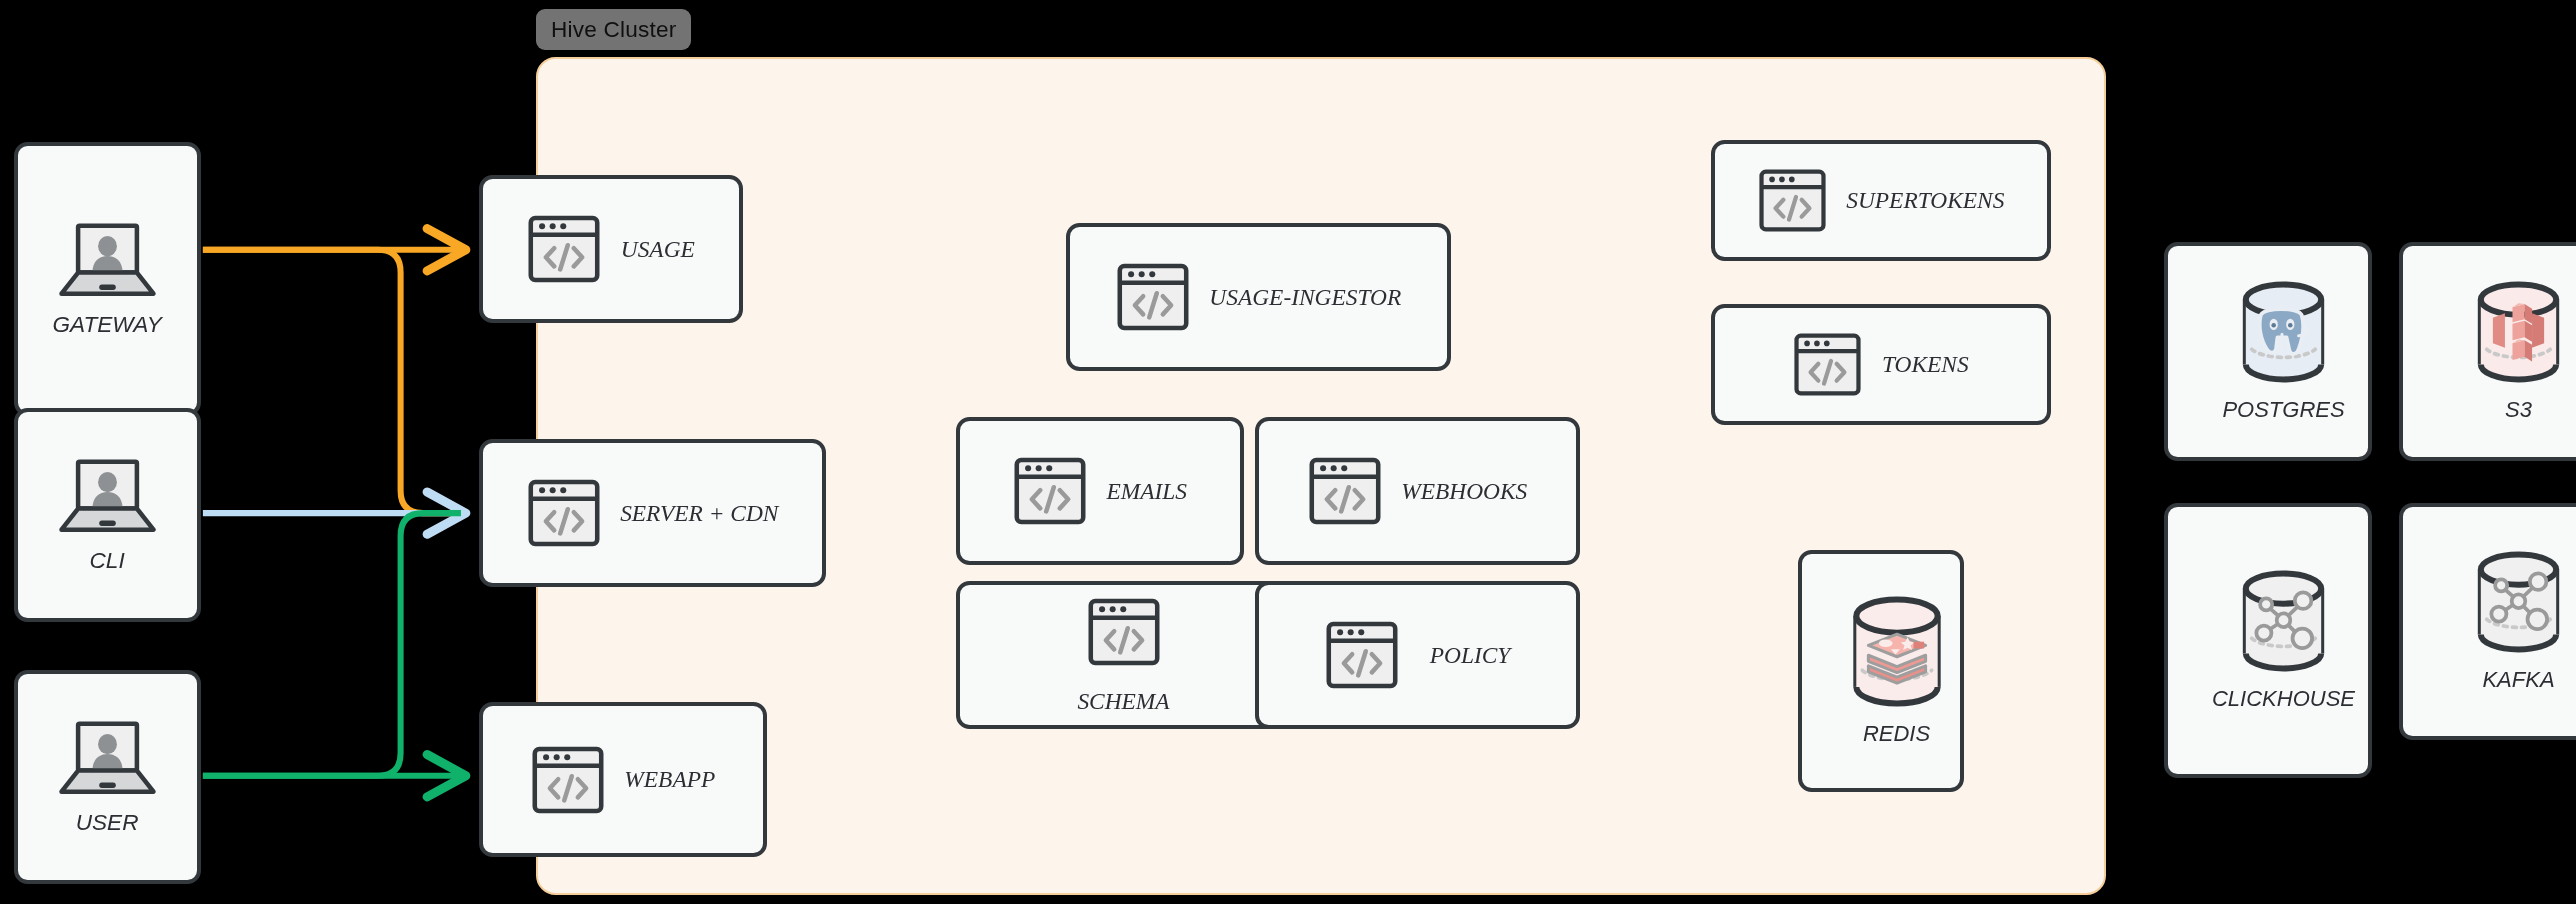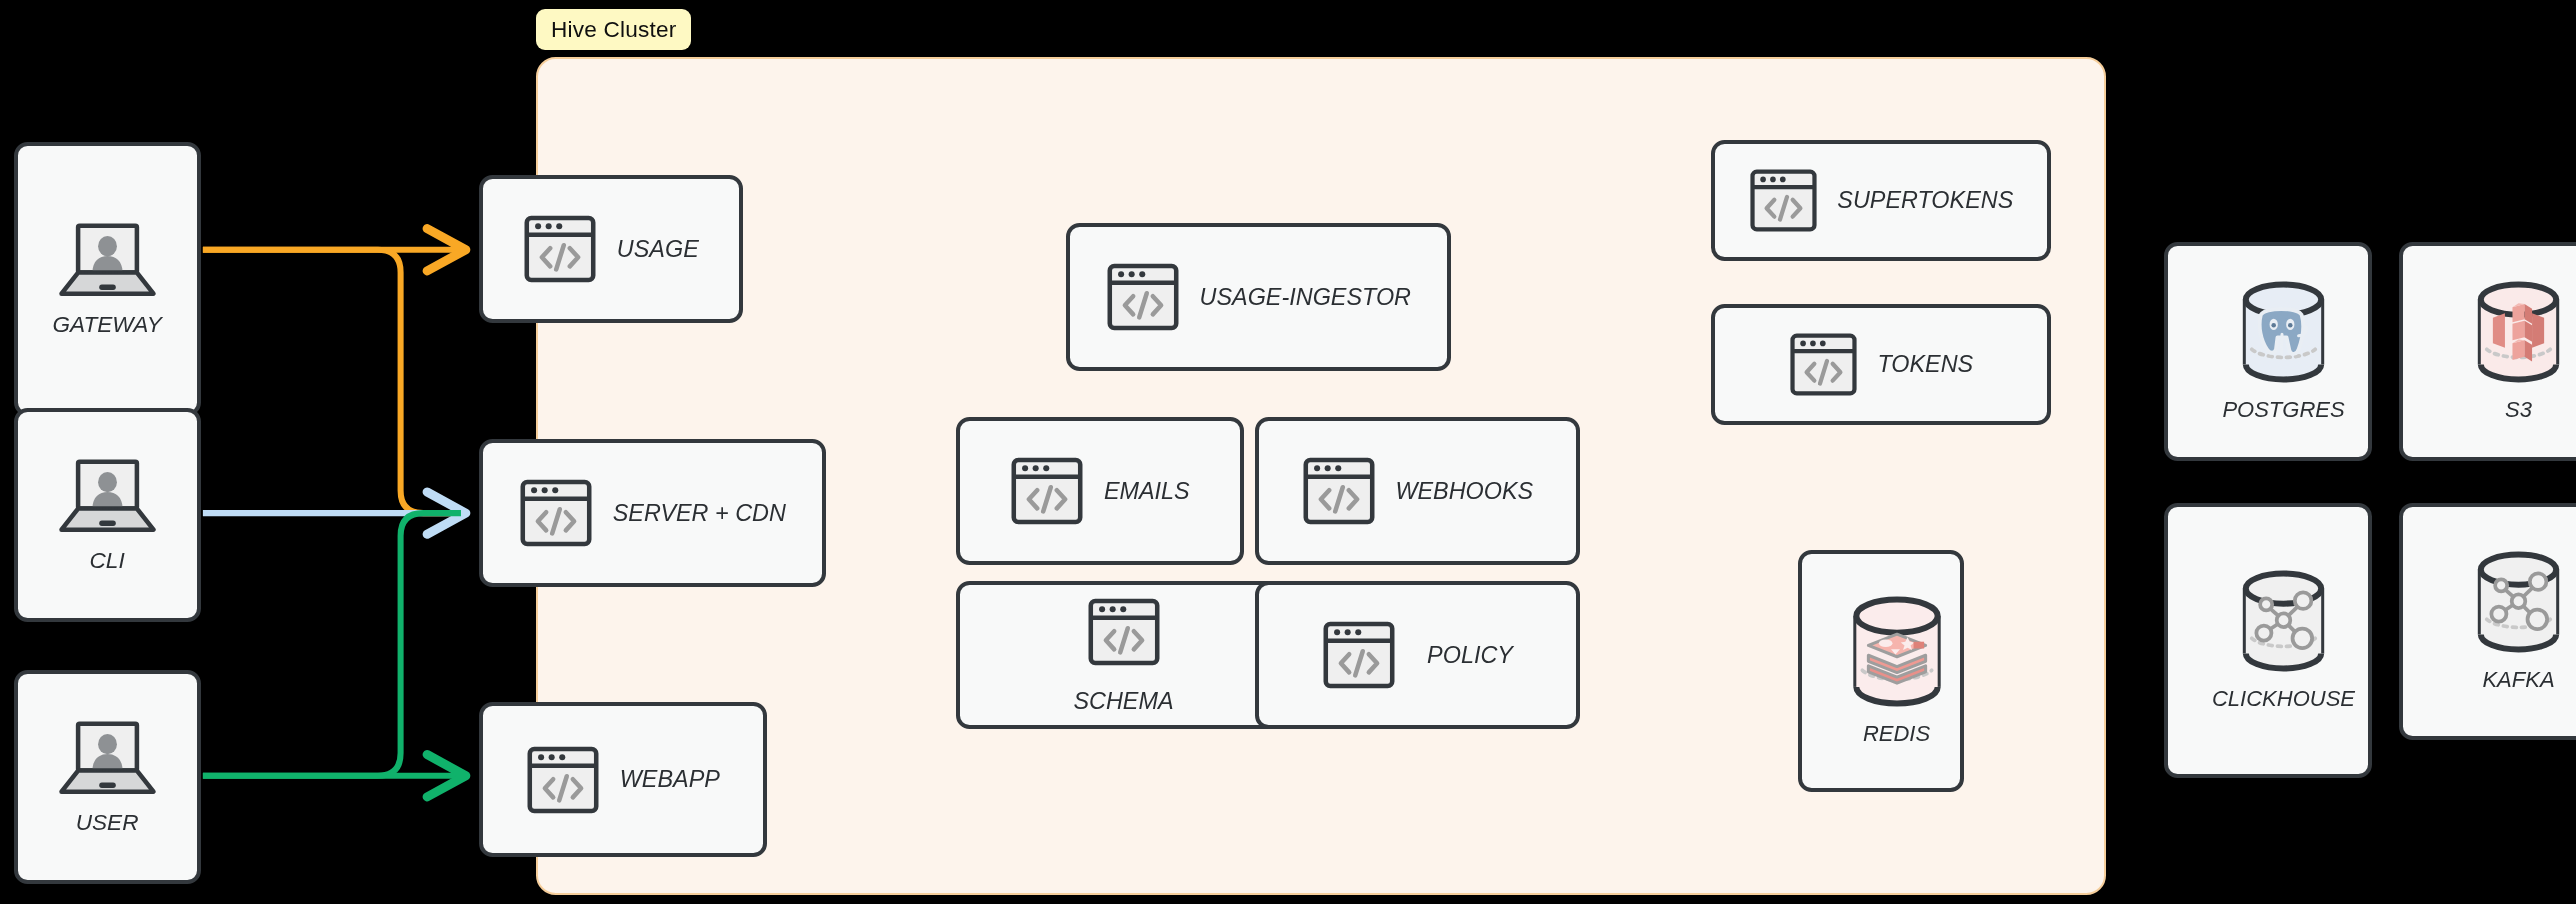--- a/index.html
+++ b/index.html
@@ -37,21 +37,21 @@
   }
 
   #cluster-badge {
     position: absolute;
     left: 536px;
     top: 9px;
     height: 41px;
     padding: 0 15px;
     display: flex;
     align-items: center;
-    background: #fef9c3;
+    background: #737373;
     border-radius: 9px;
     font-size: 22.6px;
     color: #101010;
     letter-spacing: 0.2px;
     white-space: nowrap;
   }
 
   
   .node {
     position: absolute;
@@ -75,20 +75,21 @@
     gap: 12px;
   }
   .actor .node-label { font-size: 22.6px; }
 
   
   .service {
     flex-direction: row;
     justify-content: center;
     gap: 19.6px;
     padding: 0 18px;
+    font-family: Liberation Serif, serif;
   }
   .service .node-label { font-size: 23.4px; }
 
   
   .db {
     flex-direction: column;
     justify-content: center;
     gap: 13.6px;
     padding-left: 31px;
   }

